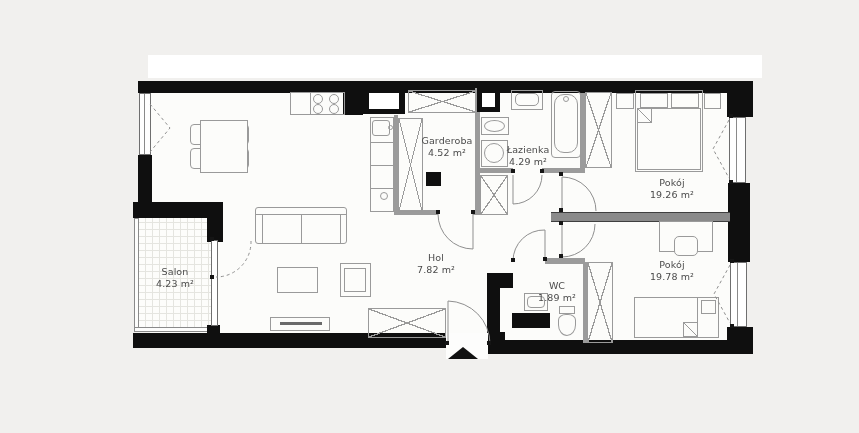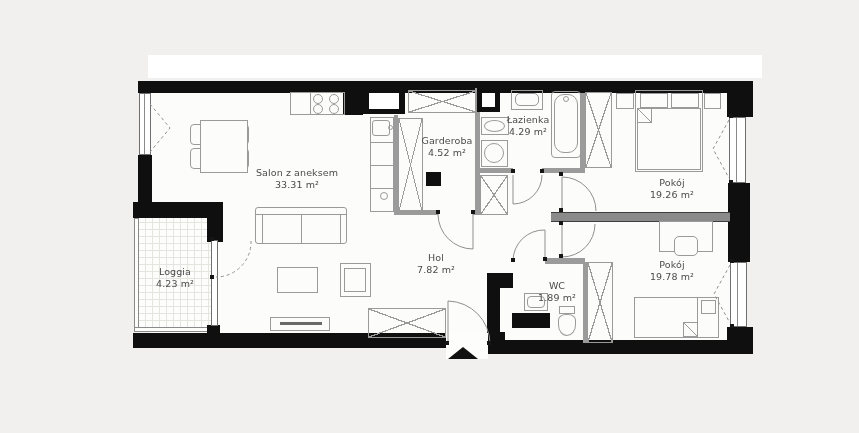--- a/index.html
+++ b/index.html
@@ -186,46 +186,42 @@
   <div class="hinge" style="left:511px;top:258px"></div>
   <div class="hinge" style="left:445px;top:341px"></div>
   <div class="hinge" style="left:487px;top:341px"></div>
   <div class="hinge" style="left:210px;top:237px"></div>
   <div class="hinge" style="left:210px;top:275px"></div>
   <div class="hinge" style="left:729px;top:114px"></div>
   <div class="hinge" style="left:729px;top:180px"></div>
   <div class="hinge" style="left:730px;top:259px"></div>
   <div class="hinge" style="left:730px;top:324px"></div>
 
-  <div class="lbl" style="left:297px;top:167px">
-    <div>Salon z aneksem</div>
-    <div>33.31 m²</div>
-  </div>
   <div class="lbl" style="left:447px;top:135px">
     <div>Garderoba</div>
     <div>4.52 m²</div>
   </div>
-  <div class="lbl" style="left:528px;top:114px">
+  <div class="lbl" style="left:528px;top:144px">
     <div>Łazienka</div>
     <div>4.29 m²</div>
   </div>
   <div class="lbl" style="left:672px;top:177px">
     <div>Pokój</div>
     <div>19.26 m²</div>
   </div>
   <div class="lbl" style="left:436px;top:252px">
     <div>Hol</div>
     <div>7.82 m²</div>
   </div>
   <div class="lbl" style="left:557px;top:280px">
     <div>WC</div>
     <div>1.89 m²</div>
   </div>
   <div class="lbl" style="left:672px;top:259px">
     <div>Pokój</div>
     <div>19.78 m²</div>
   </div>
   <div class="lbl" style="left:175px;top:266px">
-    <div>Loggia</div>
+    <div>Salon</div>
     <div>4.23 m²</div>
   </div>
 
 </div>
 
 </body></html>

